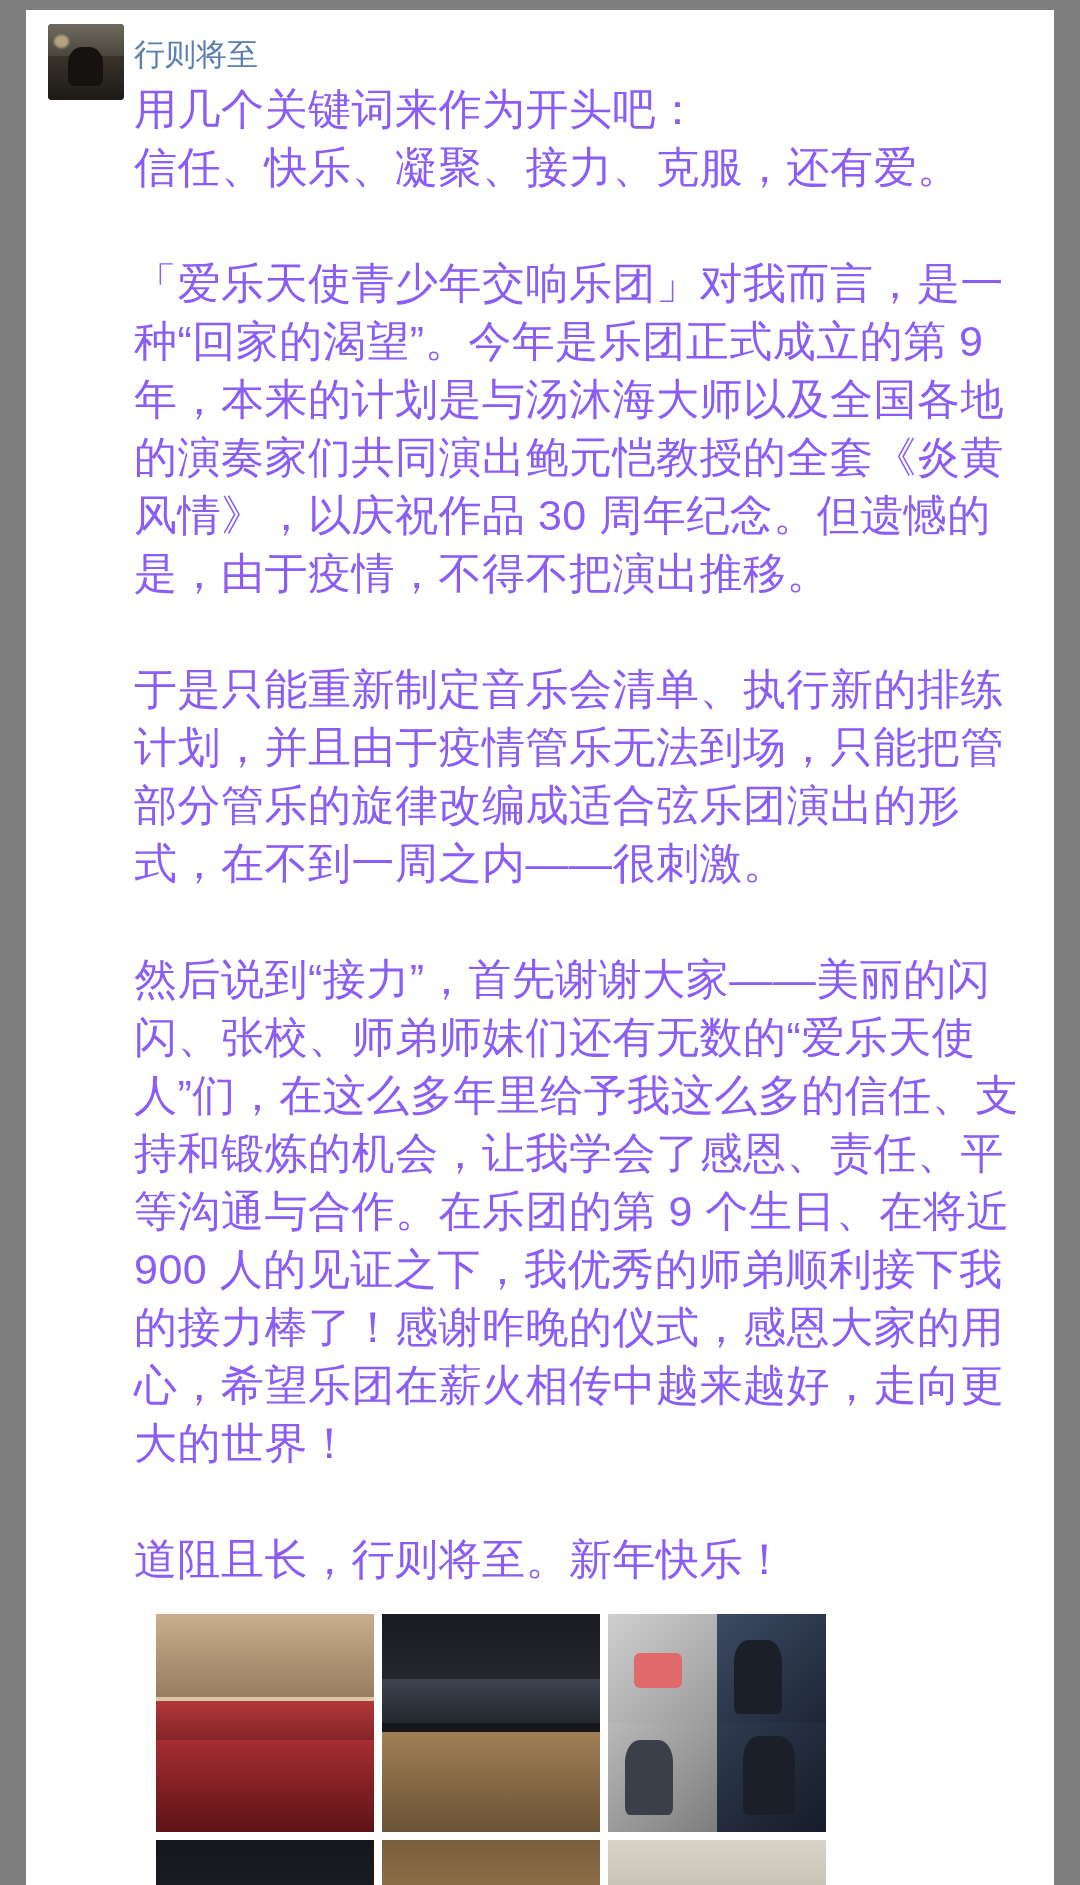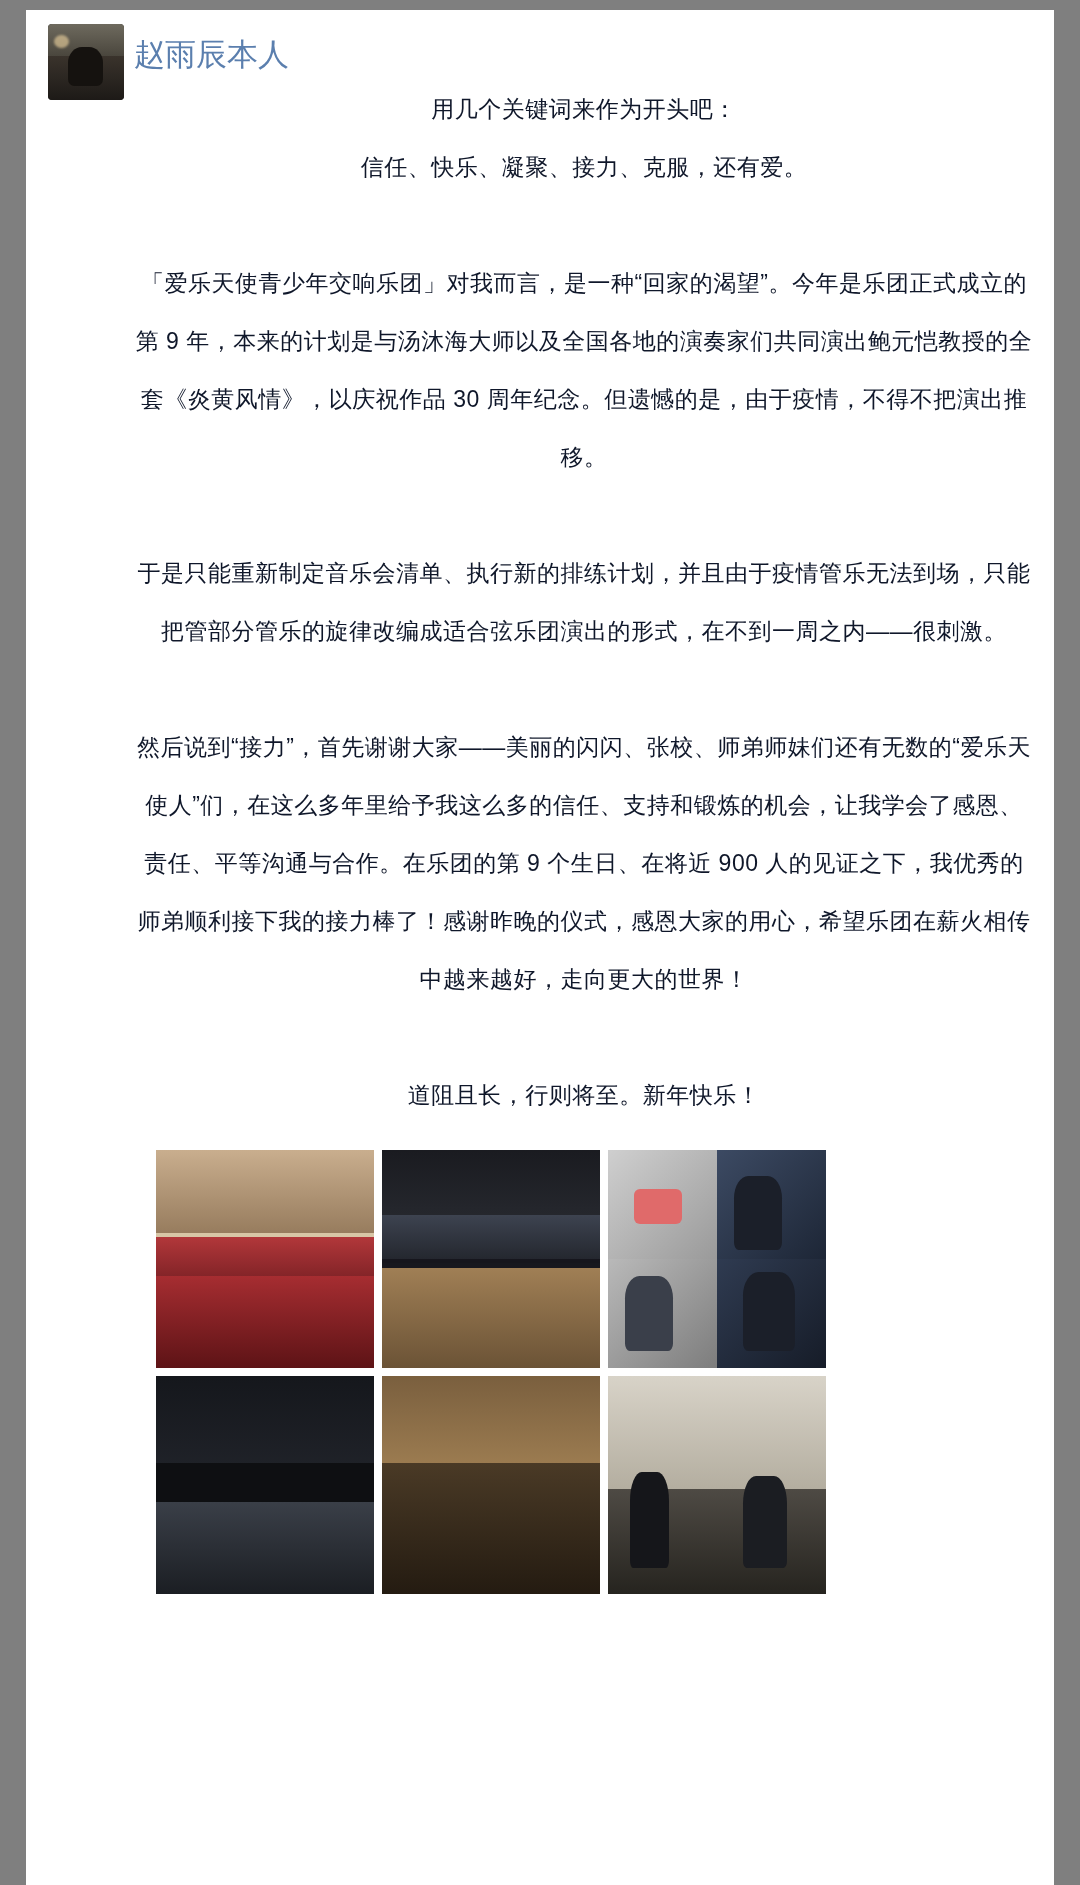--- a/index.html
+++ b/index.html
@@ -77,28 +77,27 @@
     margin-left: 88px;
     color: #5b7fae;
     font-size: 31px;
     line-height: 42px;
     padding-top: 12px;
     font-family: "Liberation Sans", "DejaVu Sans", sans-serif;
   }
   .body-text {
     margin-left: 88px;
     margin-top: 4px;
-    color: #0f172a;
-    font-size: 23px;
+    color: #8b5cf6;
+    font-size: 43px;
     line-height: 58px;
     letter-spacing: 0.5px;
     white-space: pre-wrap;
     word-break: break-all;
     font-family: "Liberation Sans", "DejaVu Sans", sans-serif;
-    text-align: center;
   }
   .image-grid {
     margin-left: 110px;
     margin-top: 26px;
     width: 680px;
     display: grid;
     grid-template-columns: repeat(3, 218px);
     grid-gap: 8px;
   }
   .photo {
@@ -159,21 +158,21 @@
   <div class="post-card">
     <div class="post-inner">
 
       <div class="avatar">
         <div class="av-sky"></div>
         <div class="av-ground"></div>
         <div class="av-light"></div>
         <div class="av-figure"></div>
       </div>
 
-      <div class="author">赵雨辰本人</div>
+      <div class="author">行则将至</div>
 
       <div class="body-text">用几个关键词来作为开头吧：
 信任、快乐、凝聚、接力、克服，还有爱。
 
 「爱乐天使青少年交响乐团」对我而言，是一种“回家的渴望”。今年是乐团正式成立的第 9 年，本来的计划是与汤沐海大师以及全国各地的演奏家们共同演出鲍元恺教授的全套《炎黄风情》，以庆祝作品 30 周年纪念。但遗憾的是，由于疫情，不得不把演出推移。
 
 于是只能重新制定音乐会清单、执行新的排练计划，并且由于疫情管乐无法到场，只能把管部分管乐的旋律改编成适合弦乐团演出的形式，在不到一周之内——很刺激。
 
 然后说到“接力”，首先谢谢大家——美丽的闪闪、张校、师弟师妹们还有无数的“爱乐天使人”们，在这么多年里给予我这么多的信任、支持和锻炼的机会，让我学会了感恩、责任、平等沟通与合作。在乐团的第 9 个生日、在将近 900 人的见证之下，我优秀的师弟顺利接下我的接力棒了！感谢昨晚的仪式，感恩大家的用心，希望乐团在薪火相传中越来越好，走向更大的世界！
 

